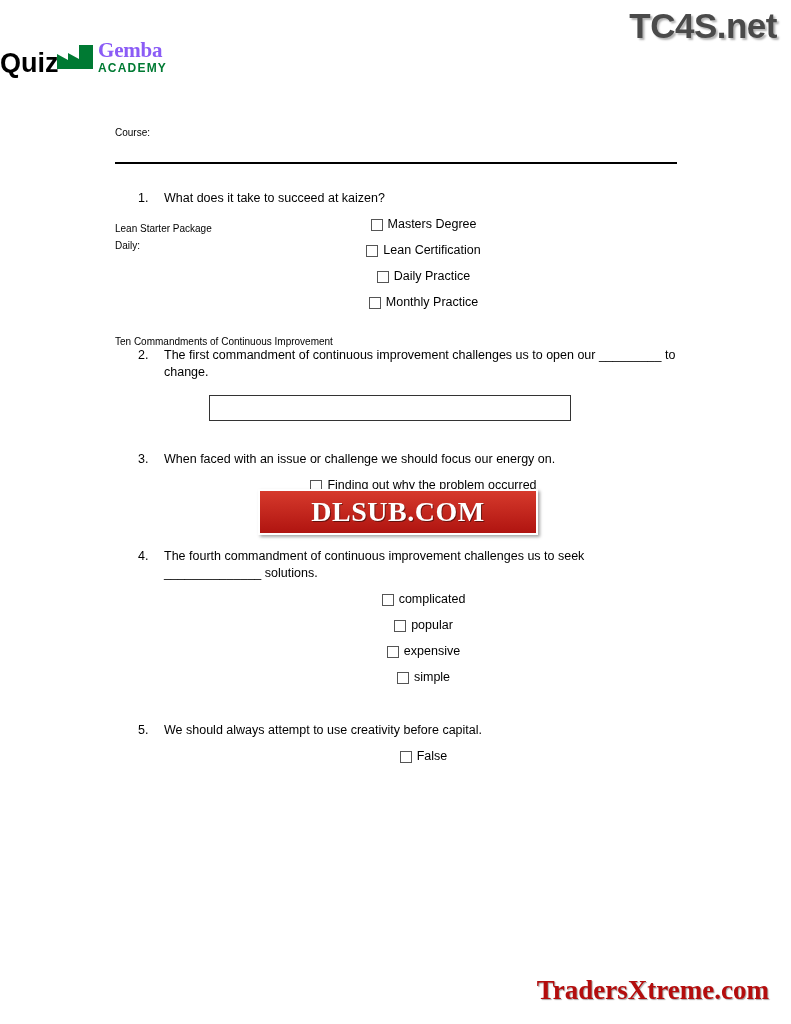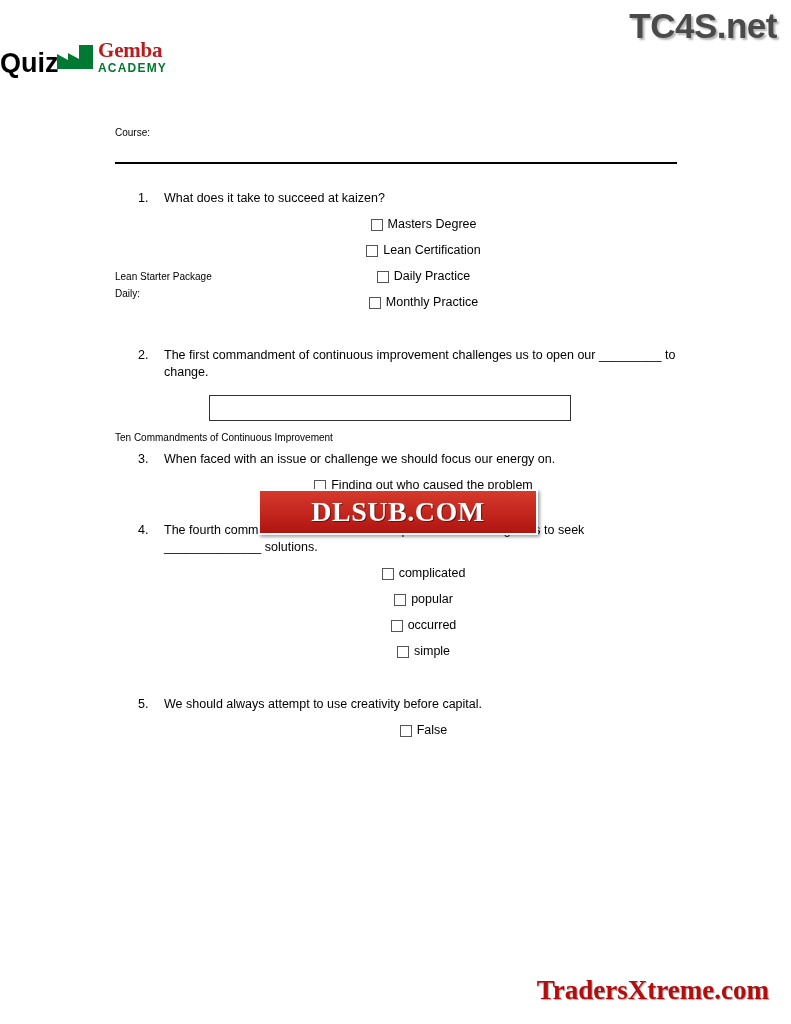--- a/index.html
+++ b/index.html
@@ -78,21 +78,21 @@
   }
   .logo-text {
     position: absolute;
     left: 42px;
     top: 0px;
   }
   .logo-gemba {
     font-family: "Liberation Serif", serif;
     font-weight: bold;
     font-size: 21px;
-    color: #b91c1c;
+    color: #8b5cf6;
     line-height: 21px;
     letter-spacing: -0.2px;
   }
   .logo-academy {
     font-family: "Liberation Sans", sans-serif;
     font-weight: bold;
     font-size: 12px;
     color: #007a33;
     letter-spacing: 1.2px;
     line-height: 14px;
@@ -119,21 +119,21 @@
   .meta-row {
     display: flex;
     font-size: 10px;
     line-height: 17px;
     flex-direction: column;
   }
   .meta-label {
     width: 96px;
     flex: 0 0 96px;
   }
-  .meta-value { flex: 1 1 auto; margin-top: 48px; }
+  .meta-value { flex: 1 1 auto; }
   .meta-rule {
     position: absolute;
     left: 115px;
     top: 162px;
     width: 562px;
     height: 2px;
     background: #000000;
   }
 
   
@@ -255,40 +255,44 @@
     <div class="q-text">The first commandment of continuous improvement challenges us to open our _________ to change.</div>
     <input class="answer-box" type="text" value="" style="">
   </div>
 
   <div class="q spaced-2">
     <div class="q-num">3.</div>
     <div class="q-text">When faced with an issue or challenge we should focus our energy on.</div>
     <div class="q-options">
       <div class="opt">
         <div class="checkbox"></div>
+        <div class="opt-label">Finding out why the problem occurred</div>
+      </div>
+      <div class="opt">
+        <div class="checkbox"></div>
         <div class="opt-label">Finding out who caused the problem</div>
       </div>
     </div>
   </div>
 
   <div class="q spaced-1">
     <div class="q-num">4.</div>
     <div class="q-text">The fourth commandment of continuous improvement challenges us to seek ______________ solutions.</div>
     <div class="q-options">
       <div class="opt">
         <div class="checkbox"></div>
         <div class="opt-label">complicated</div>
       </div>
       <div class="opt">
         <div class="checkbox"></div>
         <div class="opt-label">popular</div>
       </div>
       <div class="opt">
         <div class="checkbox"></div>
-        <div class="opt-label">occurred</div>
+        <div class="opt-label">expensive</div>
       </div>
       <div class="opt">
         <div class="checkbox"></div>
         <div class="opt-label">simple</div>
       </div>
     </div>
   </div>
 
   <div class="q">
     <div class="q-num">5.</div>

